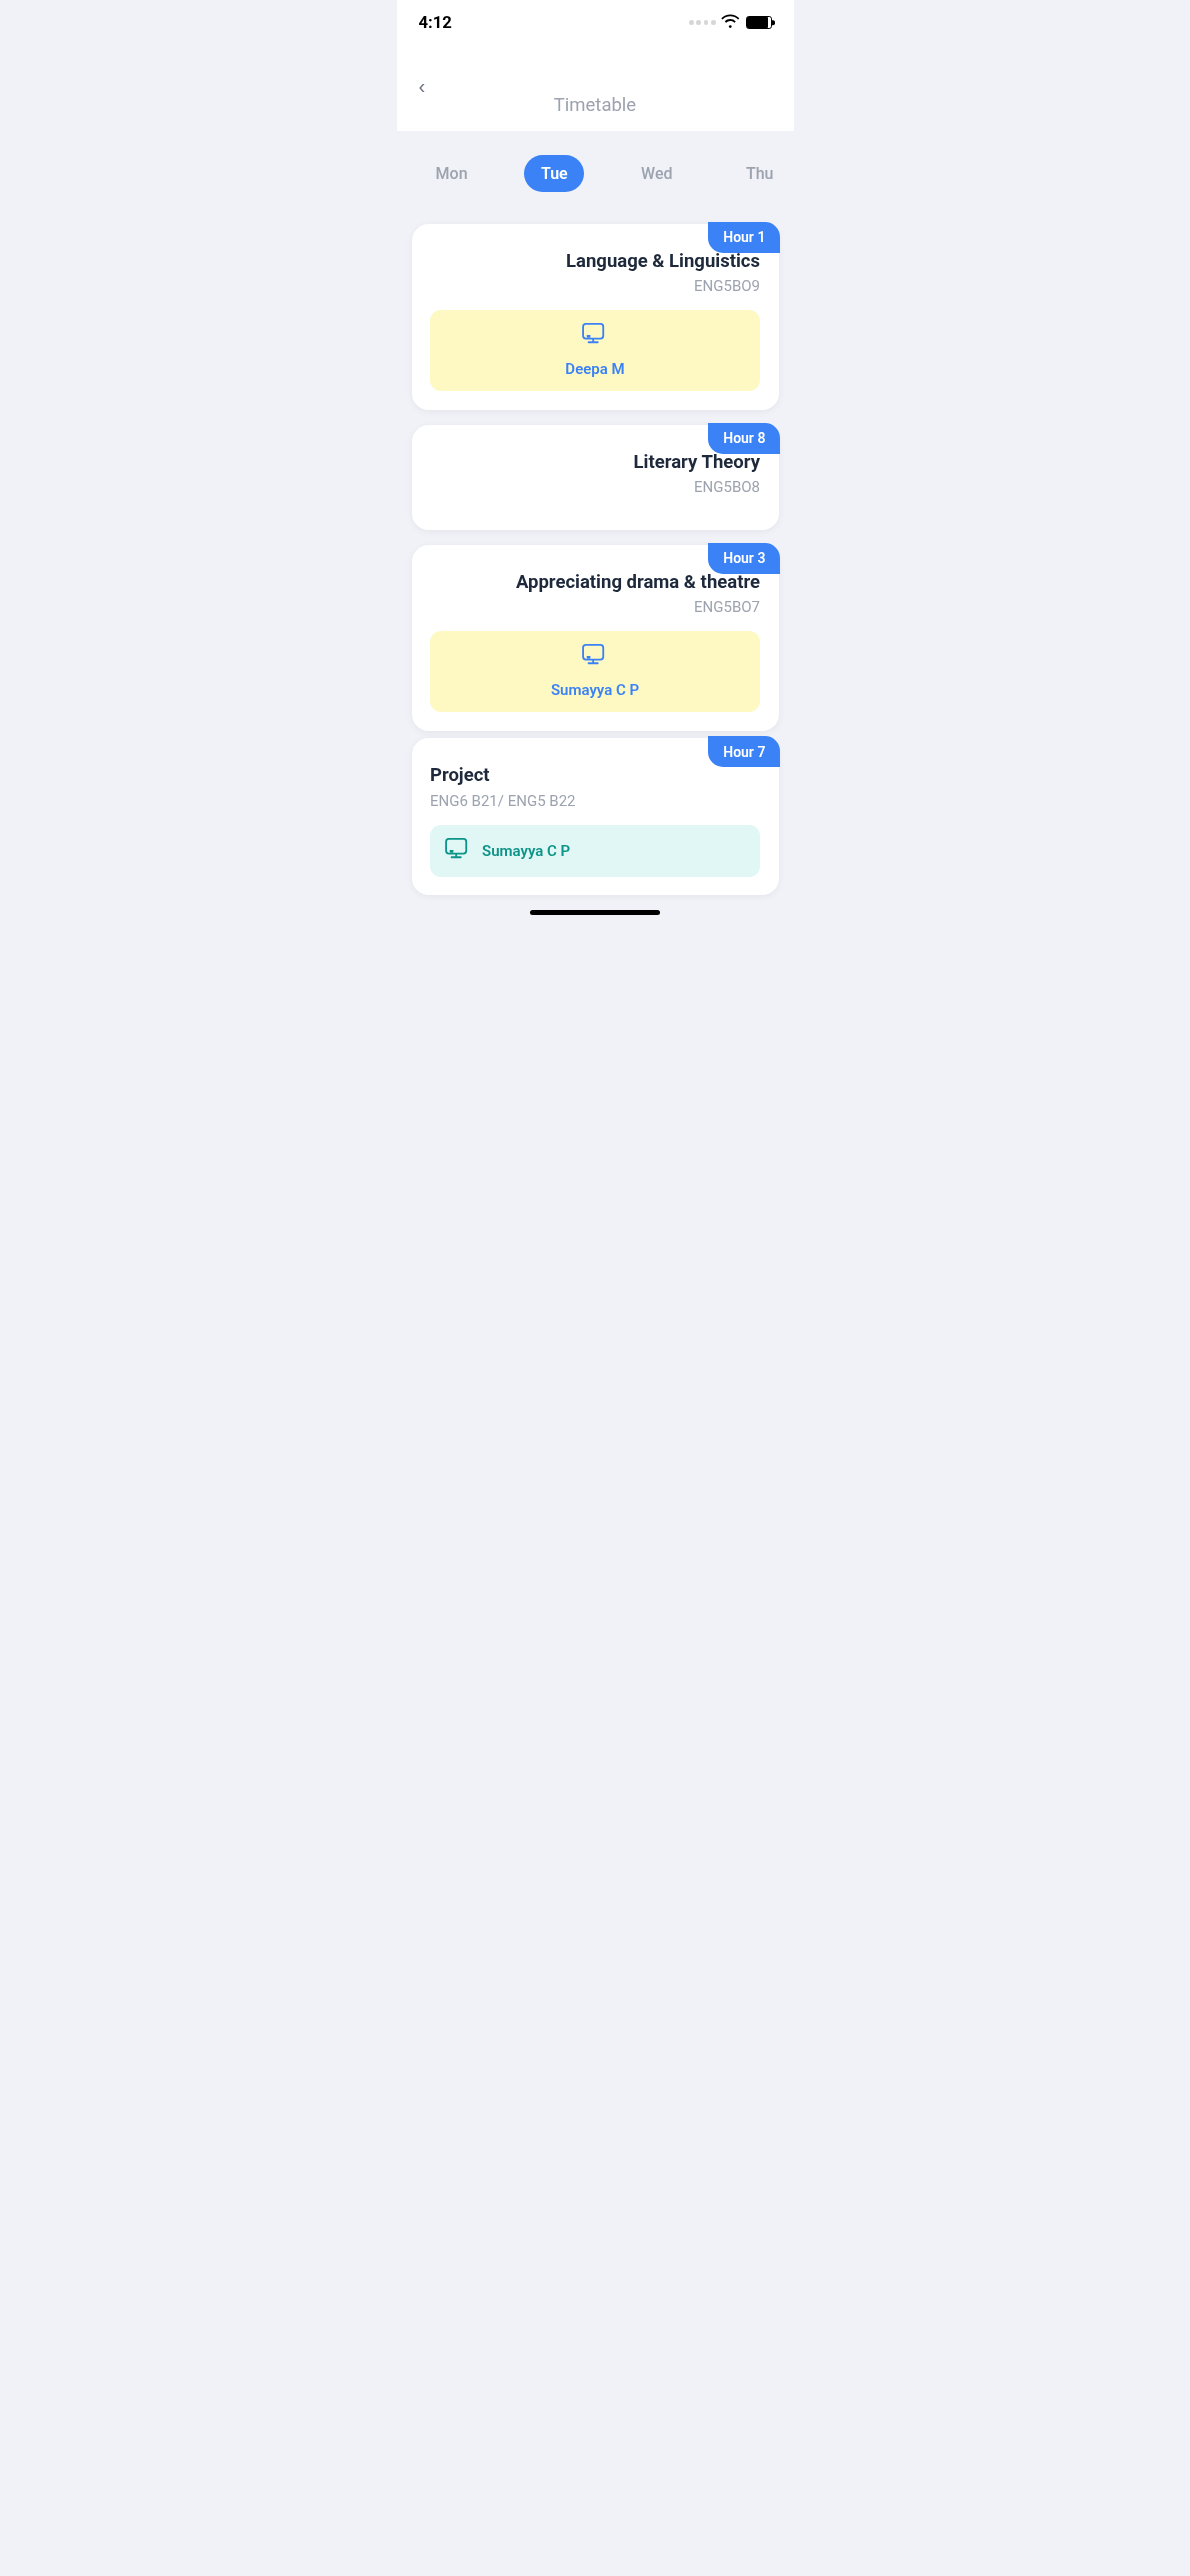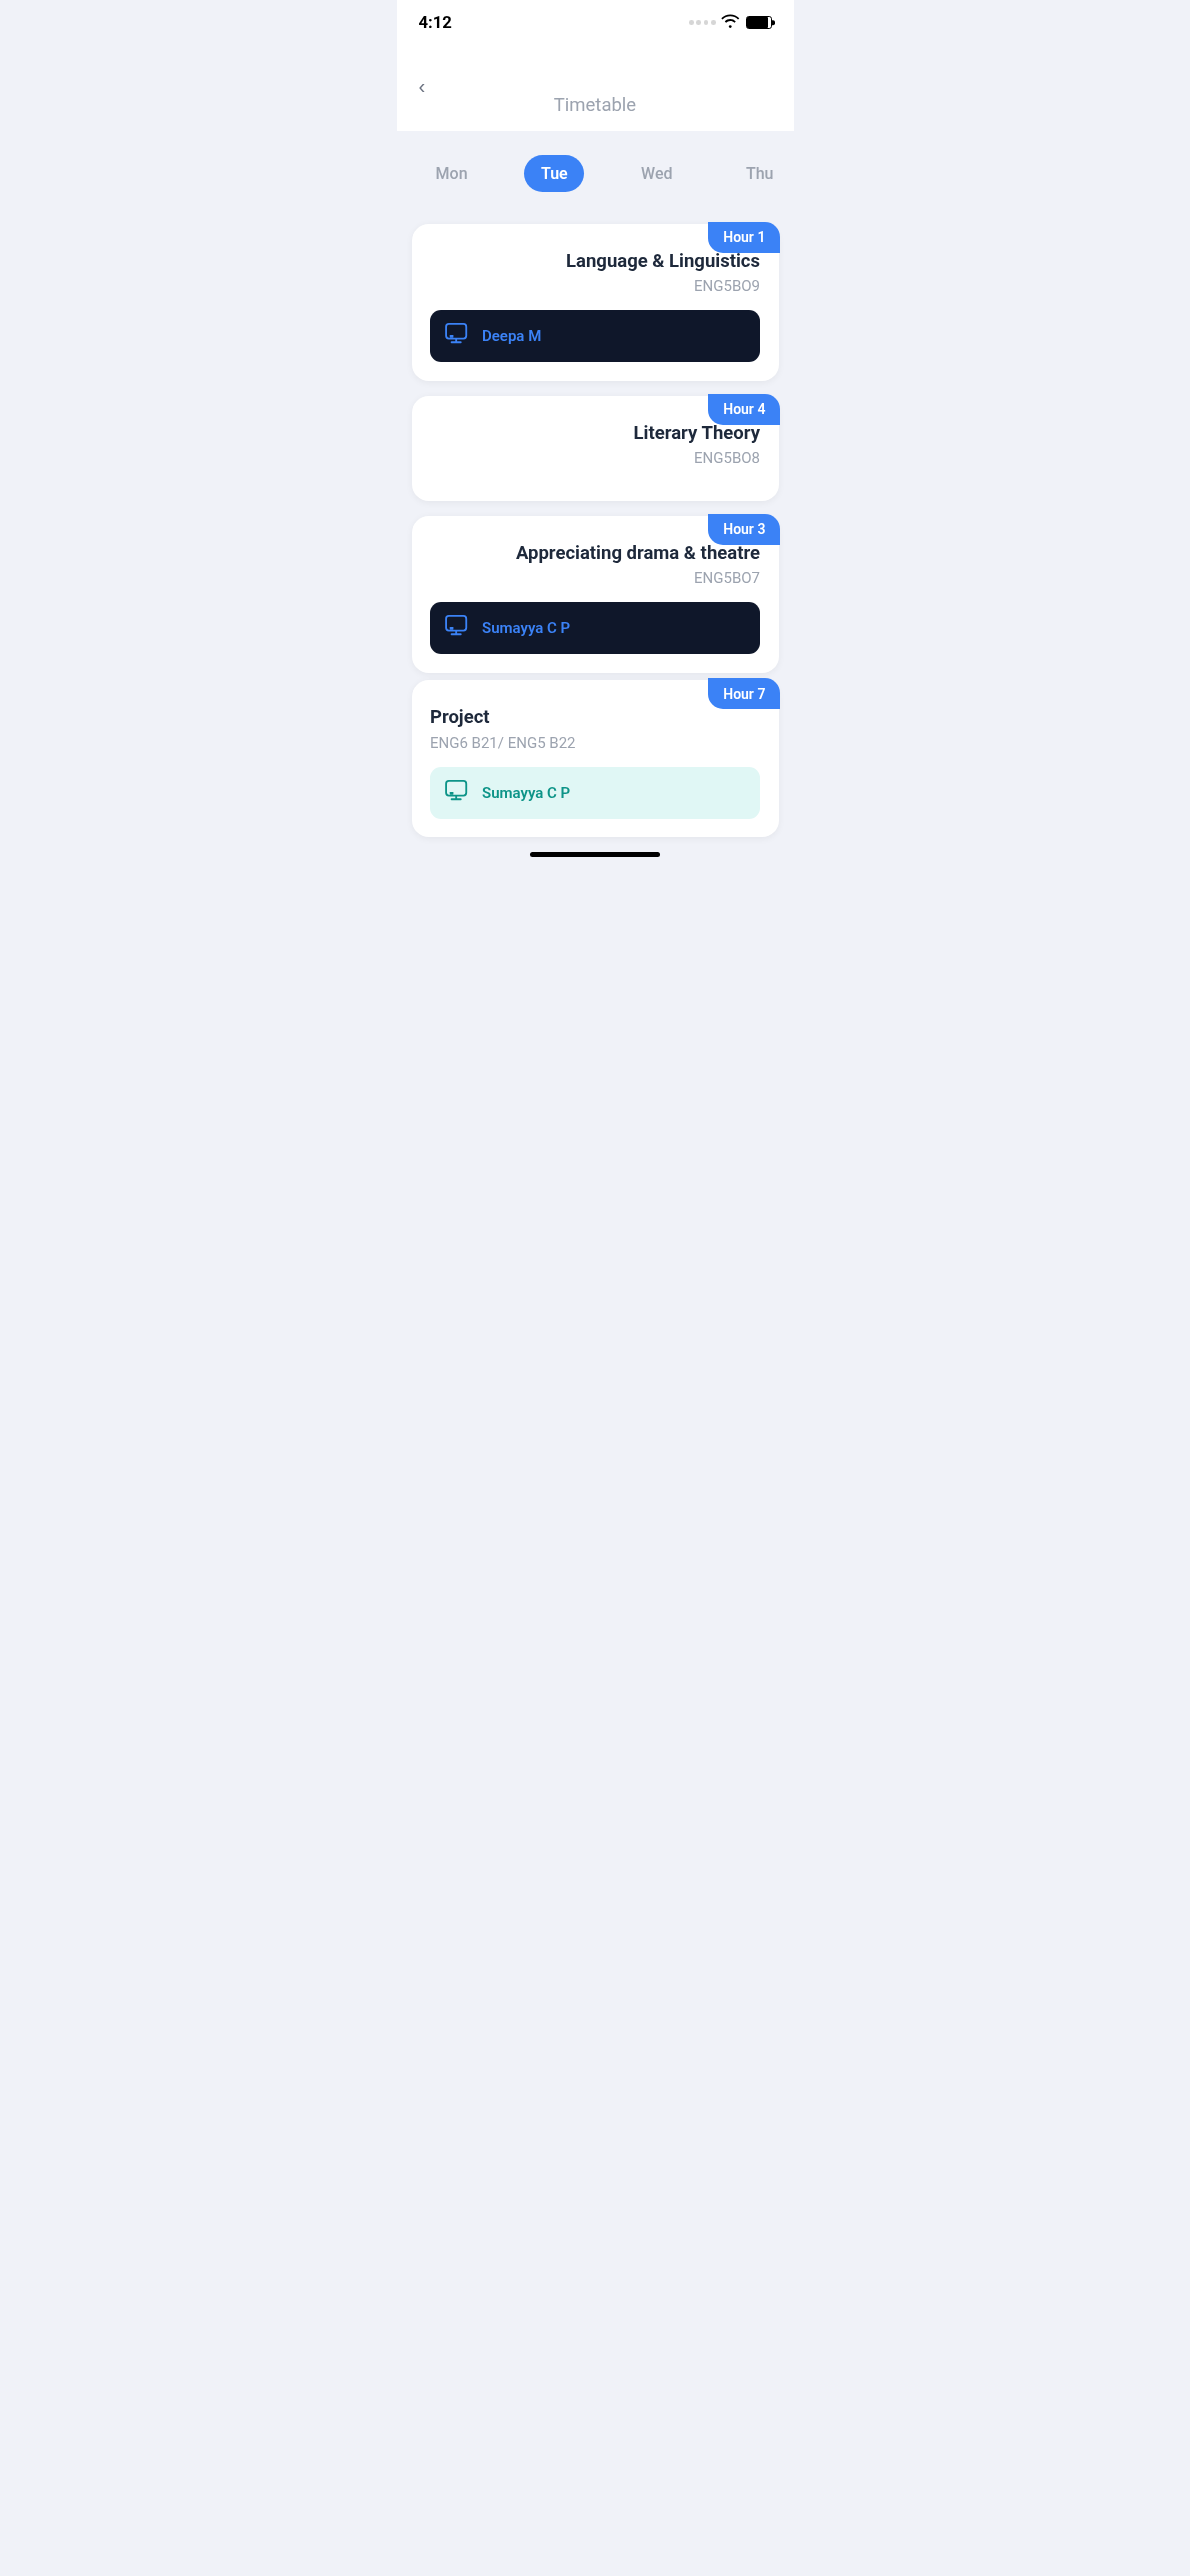--- a/index.html
+++ b/index.html
@@ -186,22 +186,23 @@
       display: flex;
       align-items: center;
       gap: 11px;
       padding: 13px 15px;
       border-radius: 11px;
       font-size: 15px;
       font-weight: 600;
     }
 
     .teacher-badge.blue {
-      background: #0f172a;
+      background: #fef9c3;
       color: #3b82f6;
+      flex-direction: column;
     }
 
     .teacher-badge.teal {
       background: #e0f7f5;
       color: #0d9488;
     }
 
     .monitor-svg {
       width: 26px;
       height: 22px;
@@ -276,21 +277,21 @@
           <line x1="7" y1="21" x2="17" y2="21" stroke="#3b82f6" stroke-width="2" stroke-linecap="round"></line>
           <line x1="12" y1="17" x2="12" y2="21" stroke="#3b82f6" stroke-width="2"></line>
           <rect x="5" y="13" width="4" height="3" rx="0.5" fill="#3b82f6"></rect>
         </svg>
       </span>
       <span>Deepa M</span>
     </div>
   </div>
 
   <div class="schedule-card">
-    <div class="hour-badge">Hour 4</div>
+    <div class="hour-badge">Hour 8</div>
     <div class="course-title">Literary Theory</div>
     <div class="course-code">ENG5BO8</div>
   </div>
 
   <div class="schedule-card">
     <div class="hour-badge">Hour 3</div>
     <div class="course-title">Appreciating drama &amp; theatre</div>
     <div class="course-code">ENG5BO7</div>
     <div class="teacher-badge blue">
       <span>

